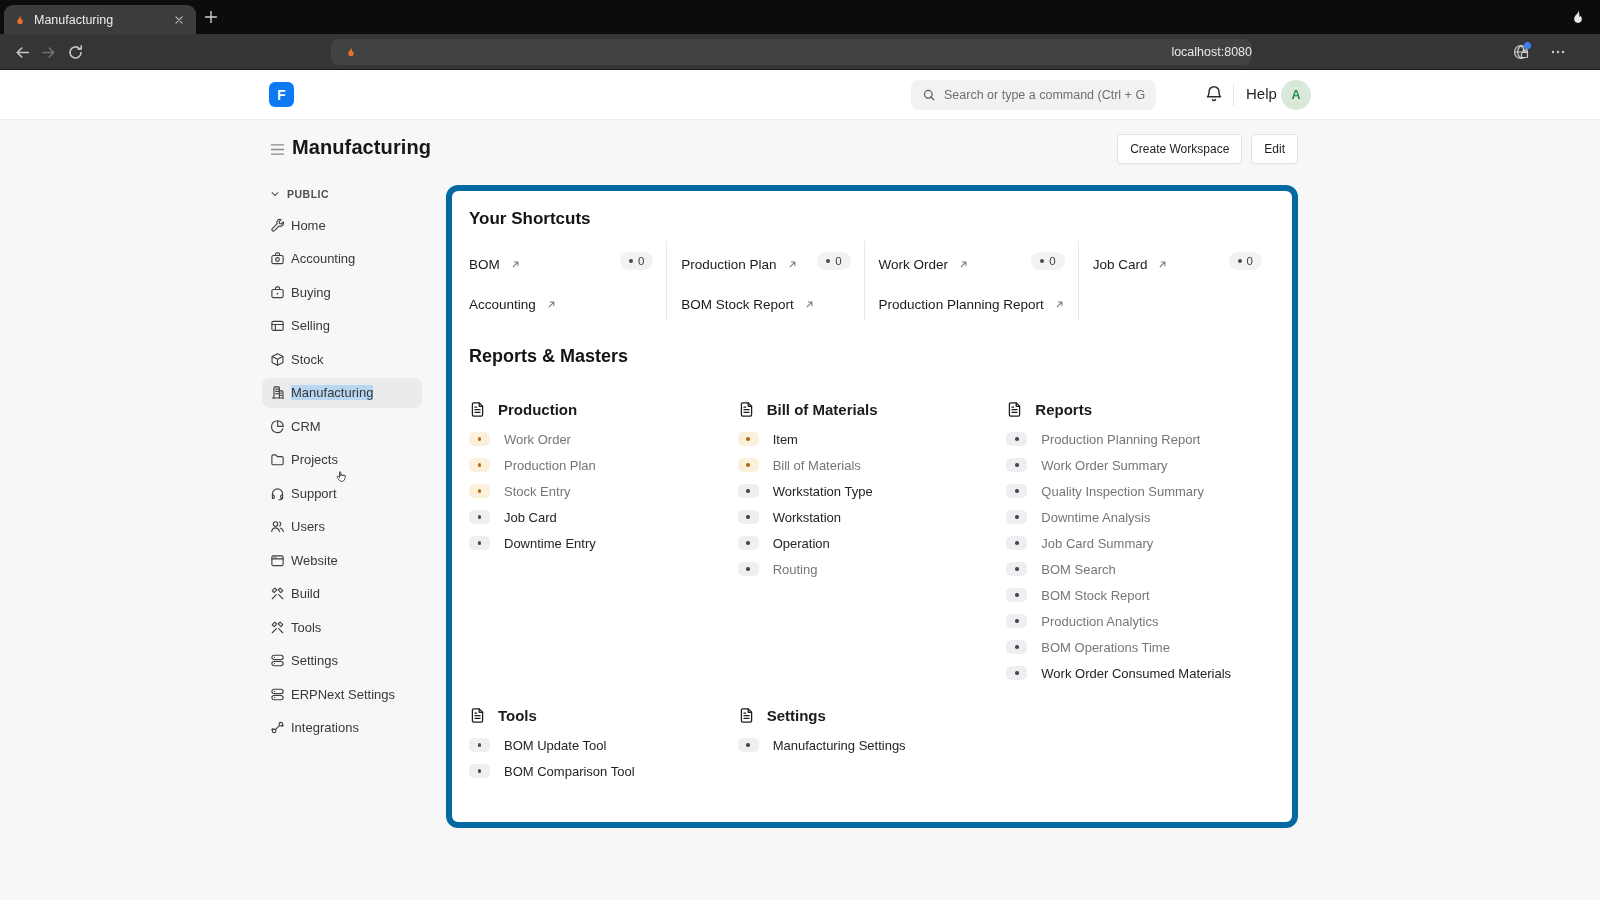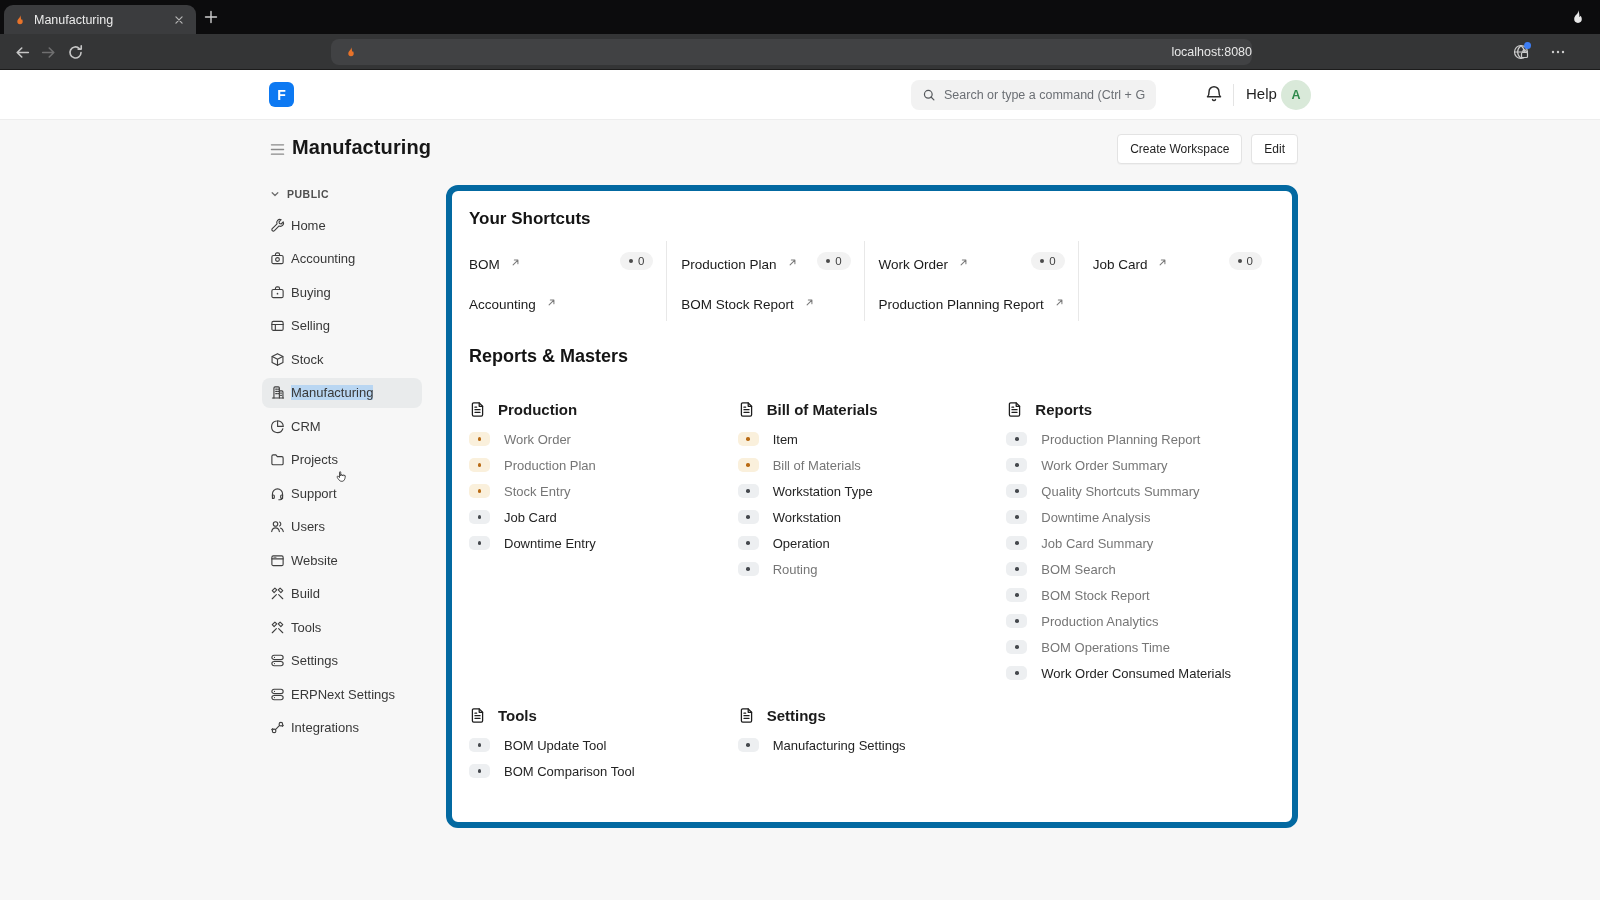--- a/index.html
+++ b/index.html
@@ -113,21 +113,21 @@
     background:#fff; border:6px solid #0369a1; border-radius:12px;
     padding:18px 17px;
   }
   .h-shortcuts { font-size:17px; font-weight:600; color:#141414; margin-bottom:12px; }
   .sc-grid { display:grid; grid-template-columns:repeat(4,1fr); }
   .sc-cell {
     height:40px; display:flex; align-items:center; justify-content:space-between;
     padding-right:13px; cursor:default;
   }
   .sc-grid .sc-cell:not(:nth-child(4n+1)) { border-left:1px solid #e8e8e8; padding-left:14px; }
-  .sc-left { display:flex; align-items:flex-start; gap:10px; min-width:0;margin-top:7px; }
+  .sc-left { display:flex; align-items:center; gap:10px; min-width:0;margin-top:7px; }
   .sc-label { font-size:13.5px; color:#1b1b1b; font-weight:500; white-space:nowrap; }
   .sc-arrow { width:11px; height:11px; color:#7a7a7a; flex:none; }
   .sc-badge {
     background:#f2f2f2; border-radius:10px; padding:3px 9px;
     font-size:11.5px; color:#3f3f3f; display:flex; align-items:center; gap:5px; flex:none;
   }
   .sc-badge .dot { width:4px; height:4px; border-radius:50%; background:#4b4b4b; }
 
   .h-masters { font-size:18px; font-weight:600; color:#141414; margin:25px 0 34px; }
   .sections { display:grid; grid-template-columns:repeat(3,1fr); row-gap:16px; }
@@ -588,21 +588,21 @@
             <div class="mi">
     <span class="mi-badge gray">
                 <span class="dot"></span>
               </span>
     <span class="mi-label muted">Work Order Summary</span>
   </div>
             <div class="mi">
     <span class="mi-badge gray">
                 <span class="dot"></span>
               </span>
-    <span class="mi-label muted">Quality Shortcuts Summary</span>
+    <span class="mi-label muted">Quality Inspection Summary</span>
   </div>
             <div class="mi">
     <span class="mi-badge gray">
                 <span class="dot"></span>
               </span>
     <span class="mi-label muted">Downtime Analysis</span>
   </div>
             <div class="mi">
     <span class="mi-badge gray">
                 <span class="dot"></span>

